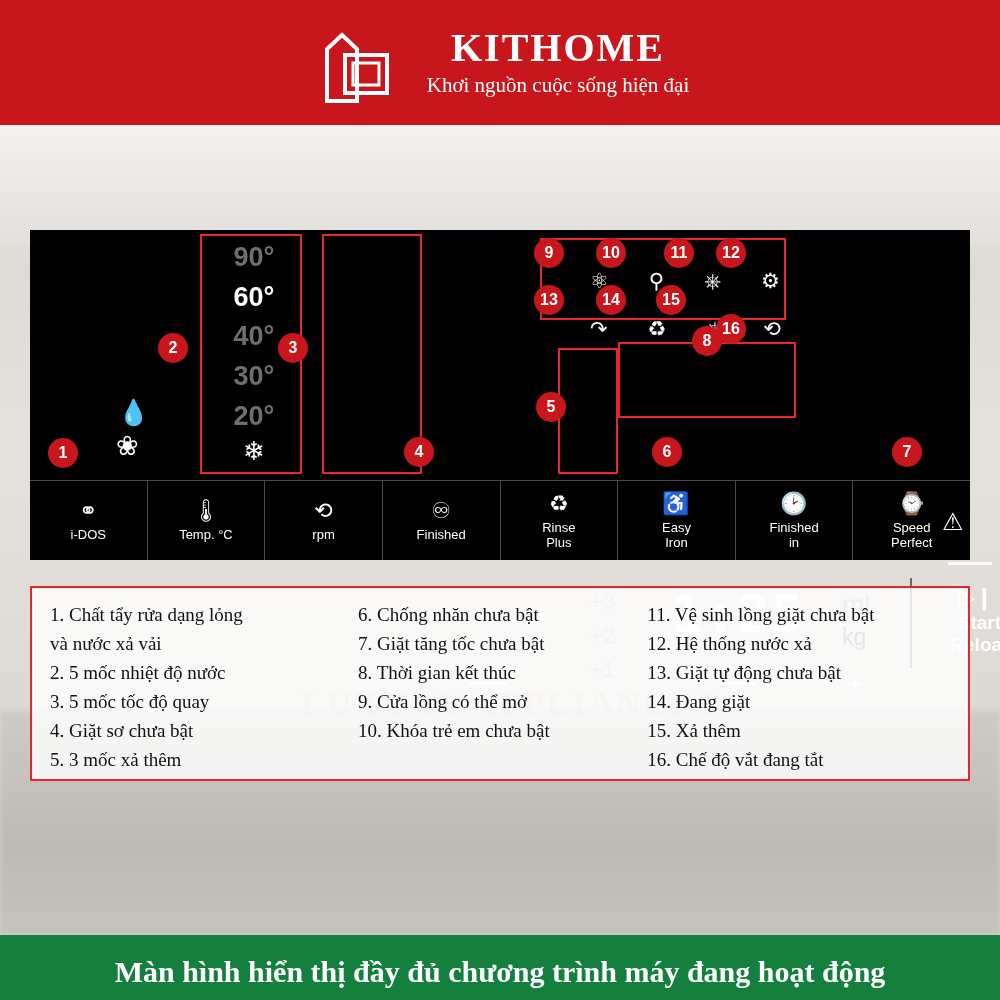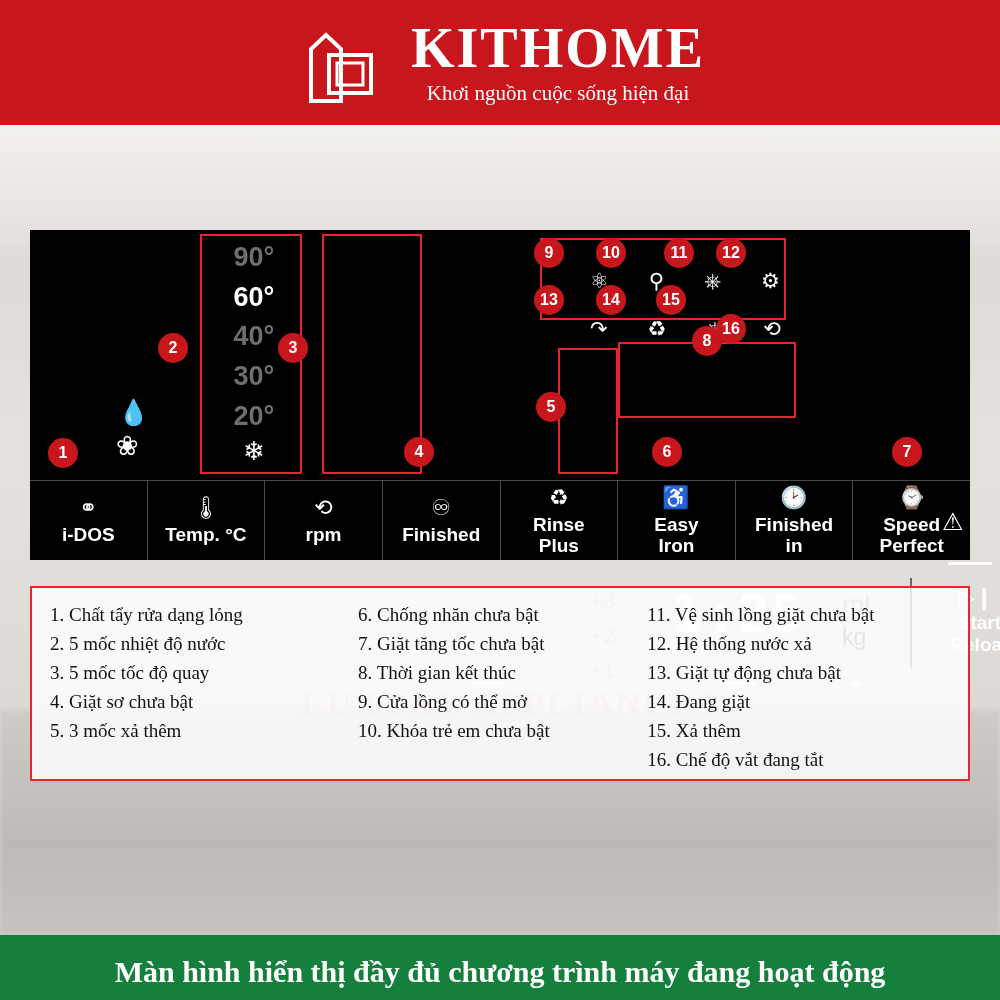--- a/index.html
+++ b/index.html
@@ -14,21 +14,21 @@
   
   .header {
     position: absolute; left: 0; top: 0; width: 1000px; height: 125px;
     background: #c8161d;
     display: flex; align-items: center; justify-content: center;
   }
   .header-inner { display: flex; align-items: center; gap: 24px; }
   .logo-mark { width: 92px; height: 88px; position: relative; }
   .header-text { display: flex; flex-direction: column; align-items: center; }
   .brand {
-    color: #ffffff; font-size: 56px; font-weight: bold; letter-spacing: 2px;
+    color: #ffffff; font-size: 40px; font-weight: bold; letter-spacing: 2px;
     font-family: "Liberation Serif", serif; line-height: 1.05;
   }
   .tagline {
     color: #ffffff; font-size: 21px; margin-top: 4px;
     font-family: "Liberation Serif", serif;
   }
 
   
   .photo {
     position: absolute; left: 0; top: 125px; width: 1000px; height: 810px;
@@ -118,21 +118,21 @@
     position: absolute; left: 0; top: 250px; width: 940px; height: 80px;
     display: flex; border-top: 1px solid #4a4a4a;
   }
   .btn {
     flex: 1; border-right: 1px solid #4a4a4a;
     display: flex; flex-direction: column; align-items: center; justify-content: center;
     gap: 6px; padding-top: 2px;
   }
   .btn:last-child { border-right: none; }
   .btn .bico { font-size: 22px; line-height: 1; color: #fff; }
-  .btn .blab { font-size: 19px; font-weight: bold; text-align: center; line-height: 1.1; color: #fff; }
+  .btn .blab { font-size: 13px; font-weight: normal; text-align: center; line-height: 1.1; color: #fff; }
 
   
   .legend {
     position: absolute; left: 30px; top: 586px; width: 940px; height: 195px;
     border: 2px solid #e8252c; background: rgba(255,255,255,0.82);
     display: flex; padding: 14px 18px;
   }
   .lcol { flex: 1; padding-right: 10px; }
   .lcol.c1 { flex: 1.12; }
   .lcol.c2 { flex: 1.05; }
@@ -300,20 +300,21 @@
   <div class="bub" style="left:656px; top:238px;margin-left:8px;">11</div>
   <div class="bub" style="left:716px; top:238px;">12</div>
   <div class="bub" style="left:534px; top:285px;">13</div>
   <div class="bub" style="left:596px; top:285px;">14</div>
   <div class="bub" style="left:656px; top:285px;">15</div>
   <div class="bub" style="left:716px; top:285px;margin-top:29px;">16</div>
 
   <div class="legend">
     <div class="lcol c1">
       <div class="litem">1. Chất tẩy rửa dạng lỏng</div>
+      <div class="litem">và nước xả vải</div>
       <div class="litem">2. 5 mốc nhiệt độ nước</div>
       <div class="litem">3. 5 mốc tốc độ quay</div>
       <div class="litem">4. Giặt sơ chưa bật</div>
       <div class="litem">5. 3 mốc xả thêm</div>
     </div>
     <div class="lcol c2">
       <div class="litem">6. Chống nhăn chưa bật</div>
       <div class="litem">7. Giặt tăng tốc chưa bật</div>
       <div class="litem">8. Thời gian kết thúc</div>
       <div class="litem">9. Cửa lồng có thể mở</div>

